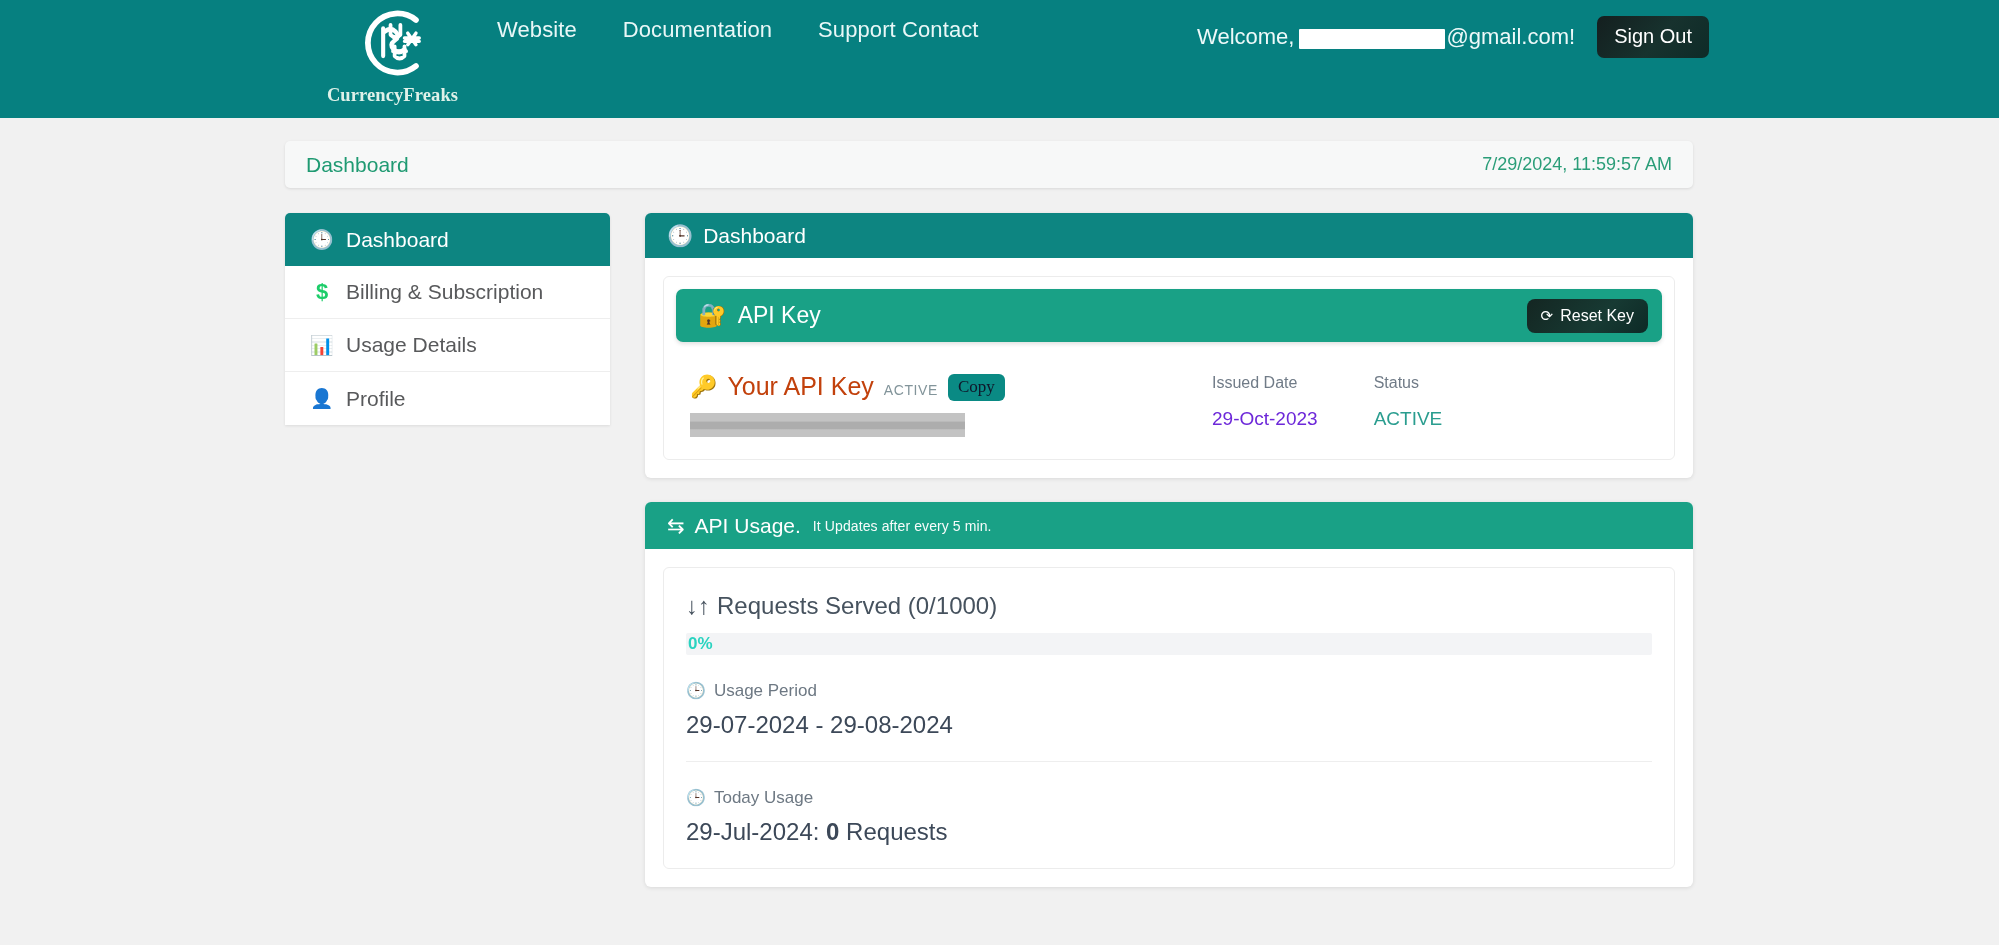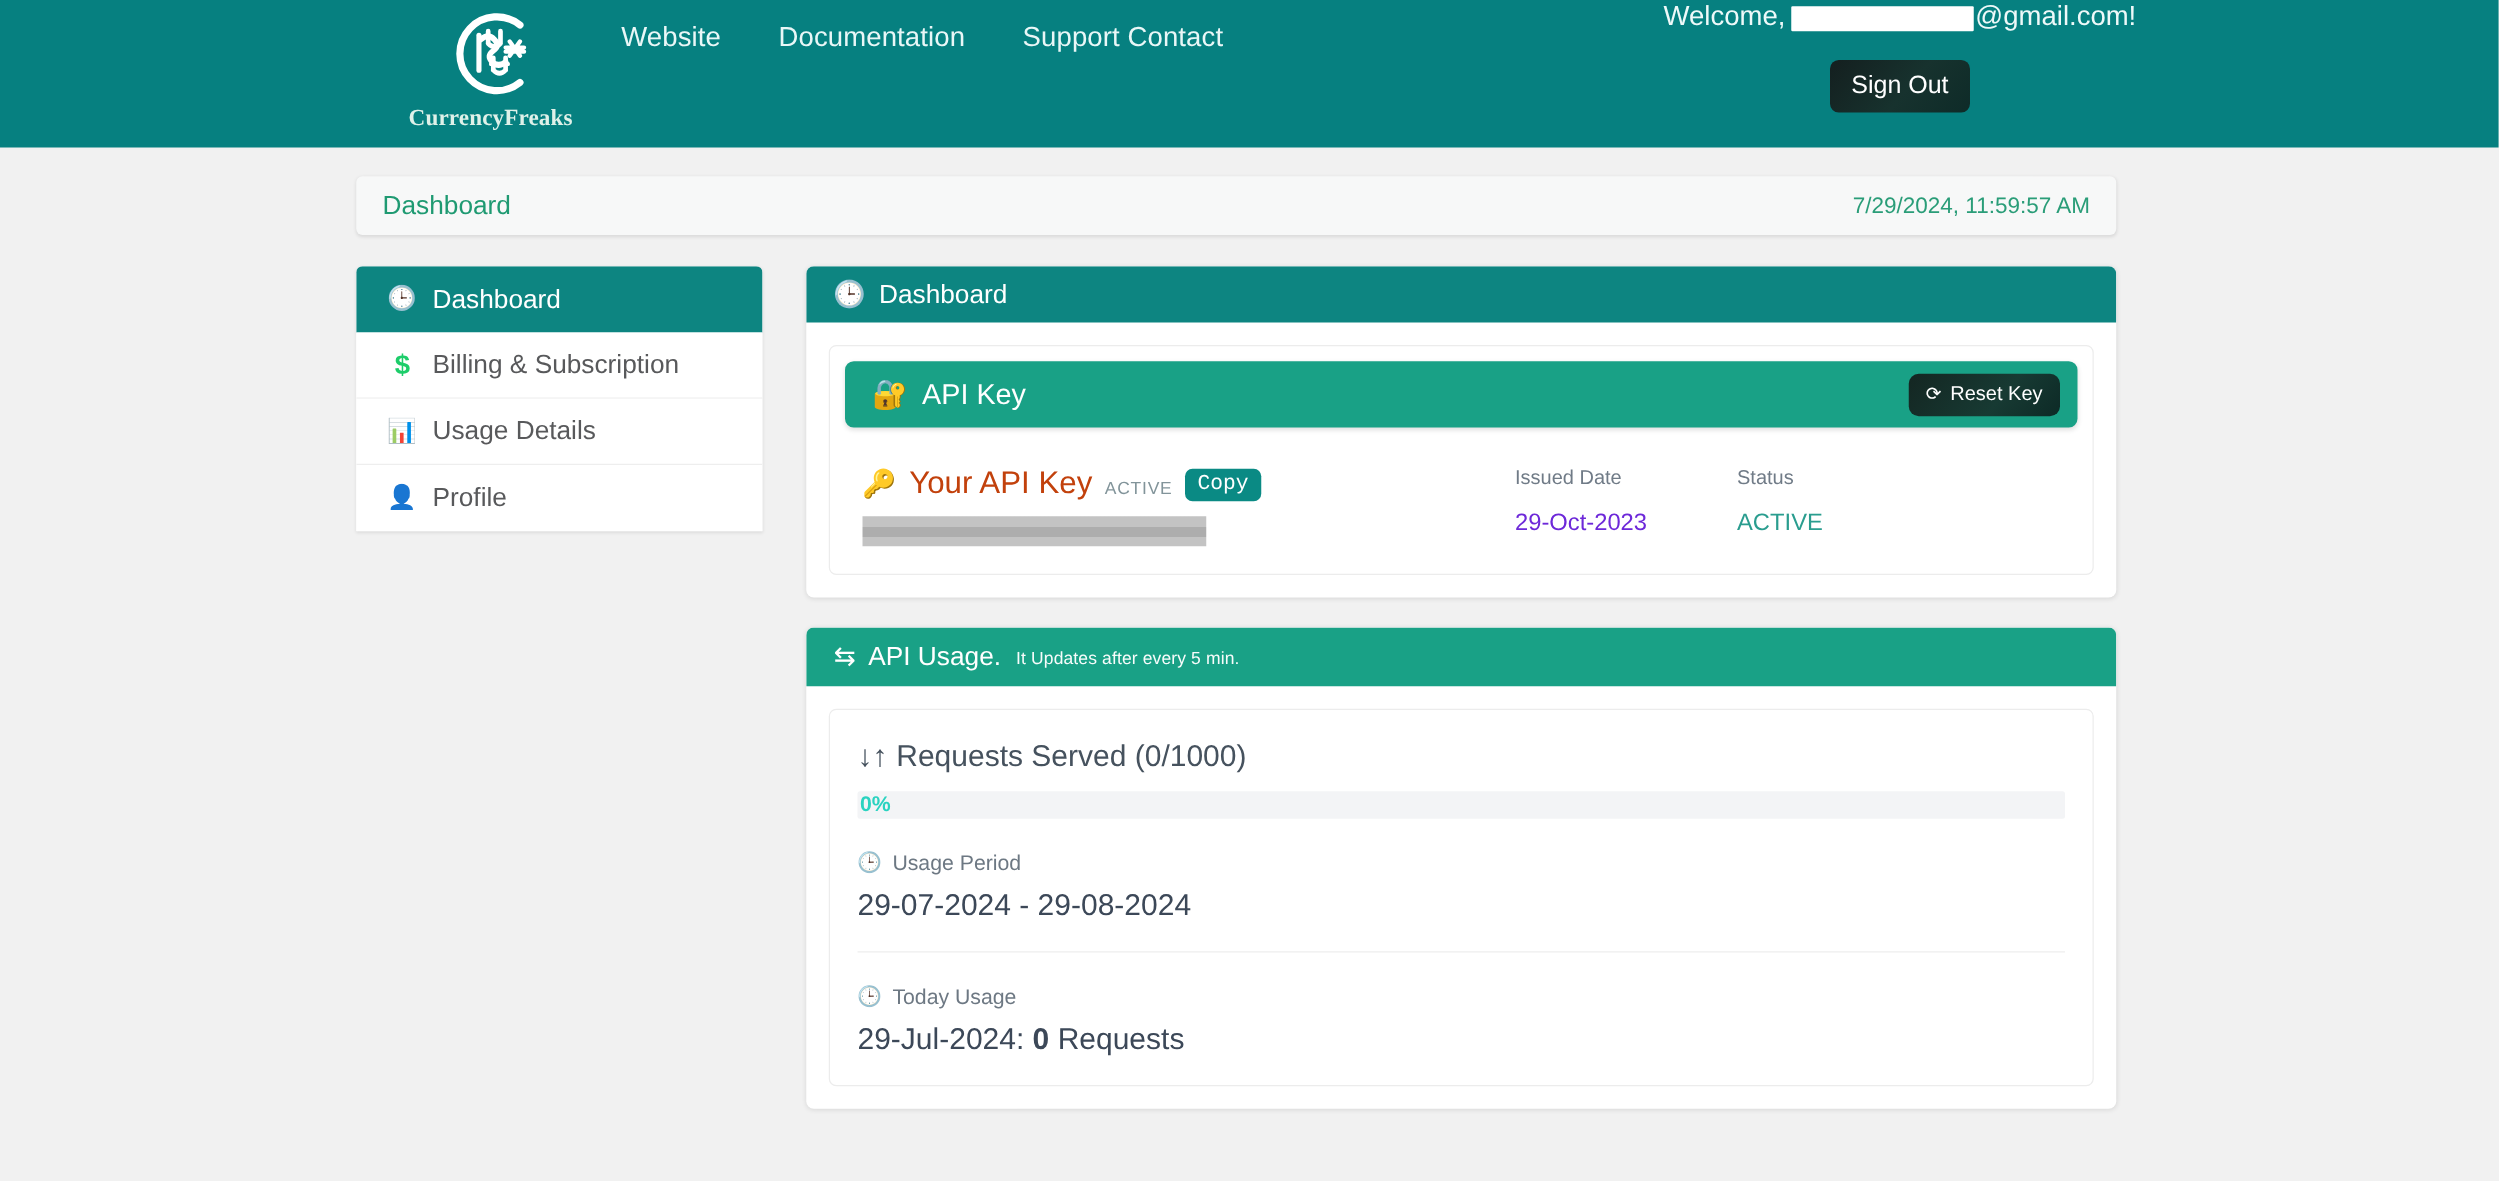--- a/index.html
+++ b/index.html
@@ -70,21 +70,20 @@
   .user-area {
     position: absolute;
     right: 0;
     top: 0;
     height: 118px;
     display: flex;
     align-items: center;
     padding-bottom: 44px;
     padding-right: 290px;
     gap: 22px;
-    flex-direction: column;
   }
 
   .welcome {
     color: #eef9f9;
     font-size: 22px;
     white-space: nowrap;
     display: flex;
     align-items: center;
   }
 
@@ -295,41 +294,41 @@
   .key-active-label {
     font-size: 14px;
     color: #82949a;
     letter-spacing: .6px;
     position: relative;
     top: 3px;
   }
 
   .copy-btn {
     background: #0a8a84;
-    color: #ffffff;
+    color: #0f172a;
     border: none;
     border-radius: 6px;
     font-size: 17px;
-    font-family: Liberation Mono, monospace;
+    font-family: Liberation Serif, serif;
     padding: 3px 10px 4px;
     cursor: pointer;
     position: relative;
     top: 1px;
   }
 
   .redact-key {
     margin-top: 12px;
     width: 275px;
     height: 24px;
     background: linear-gradient(180deg,#c3c3c3 0%,#c3c3c3 35%,#adadad 36%,#adadad 68%,#c3c3c3 69%,#c3c3c3 100%);
   }
 
   .meta-col {
     display: flex;
-    gap: 72px;
+    gap: 56px;
     padding-top: 2px;
     margin-left: 62px;
   }
 
   .meta-label {
     font-size: 16px;
     color: #707b87;
     margin-bottom: 16px;
   }
 

